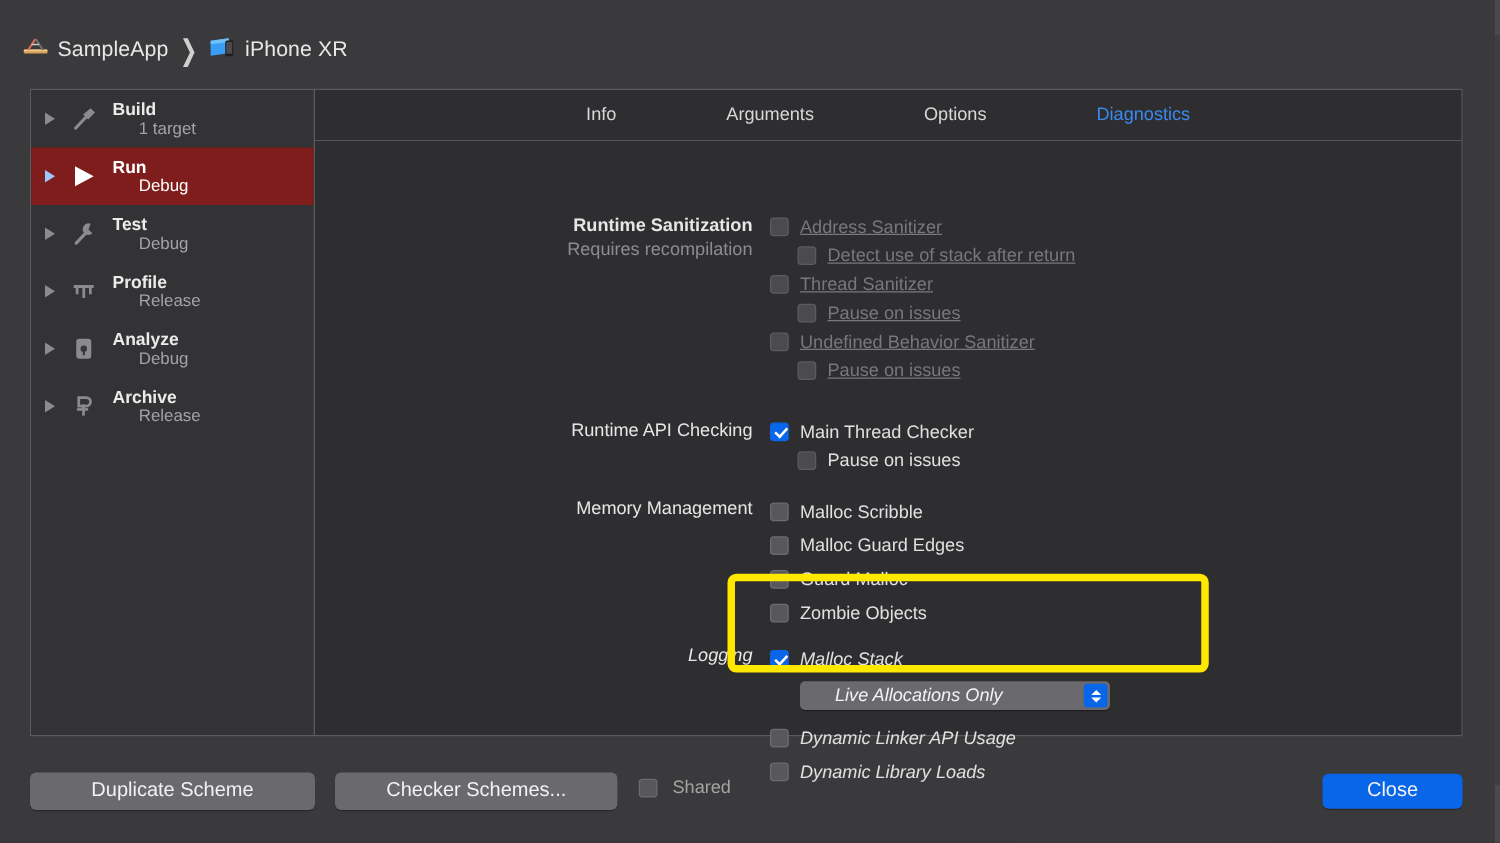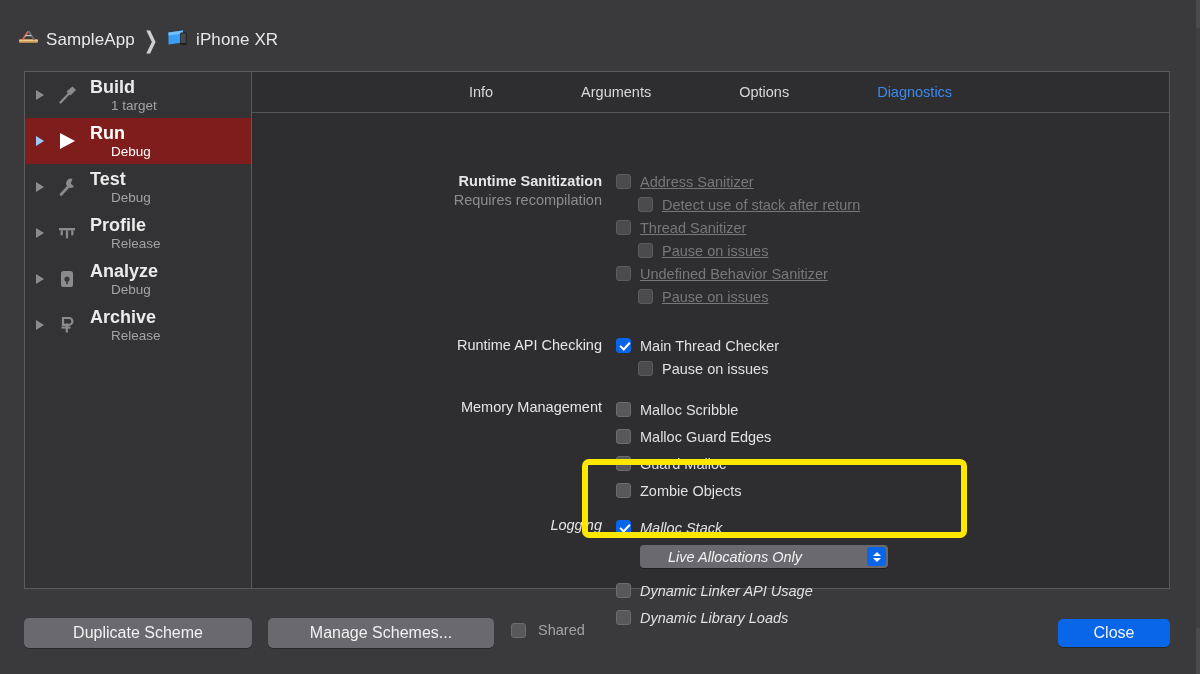--- a/index.html
+++ b/index.html
@@ -52,21 +52,21 @@
     border-left: 8px solid #8b8b8d;
     border-top: 5.5px solid transparent;
     border-bottom: 5.5px solid transparent;
   }
   .selected .disc { border-left-color: #9ec8fb; }
   .row-icon {
     width: 30px; flex: 0 0 auto; display: flex;
     align-items: center; justify-content: center;
   }
   .row-text { display: flex; flex-direction: column; line-height: 1.17; }
-  .row-title { font-size: 18px; font-weight: bold; color: #ebebeb; }
+  .row-title { font-size: 14px; font-weight: bold; color: #ebebeb; }
   .row-sub   { font-size: 13.5px; color: #a3a3a5; margin-left: 21px; }
   .selected .row-title, .selected .row-sub { color: #ffffff; }
 
   
   #tabbar {
     position: absolute; left: 227px; top: 0; right: 0; height: 41px;
     background: #2e2e31;
     border-bottom: 1px solid #555558;
     display: flex; align-items: center; justify-content: center;
   }
@@ -414,20 +414,20 @@
         </div>
       </div>
     </div>
 
   </div>
 </div>
 
 <div id="highlight"></div>
 
 <div class="btn" id="btn-duplicate">Duplicate Scheme</div>
-<div class="btn" id="btn-manage">Manage Schemes...</div>
+<div class="btn" id="btn-manage">Checker Schemes...</div>
 <div id="shared">
   <span class="cbx"></span>
   <span class="cb-label">Shared</span>
 </div>
 <div class="btn" id="btn-close">Close</div>
 
 <div id="chrome-right"></div>
 
 </body></html>

